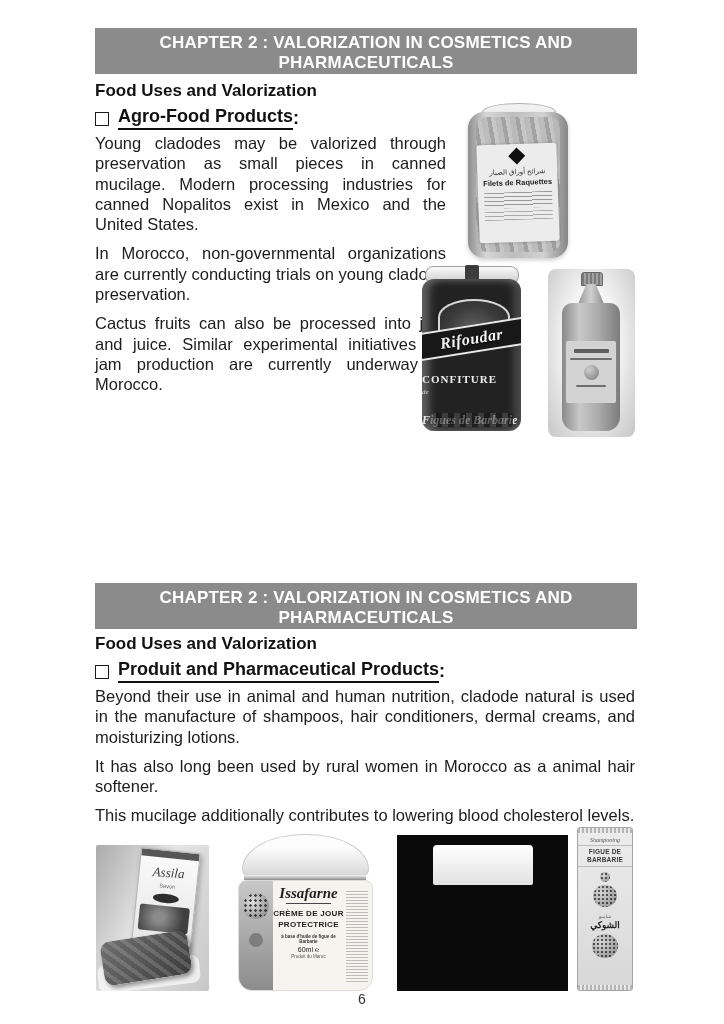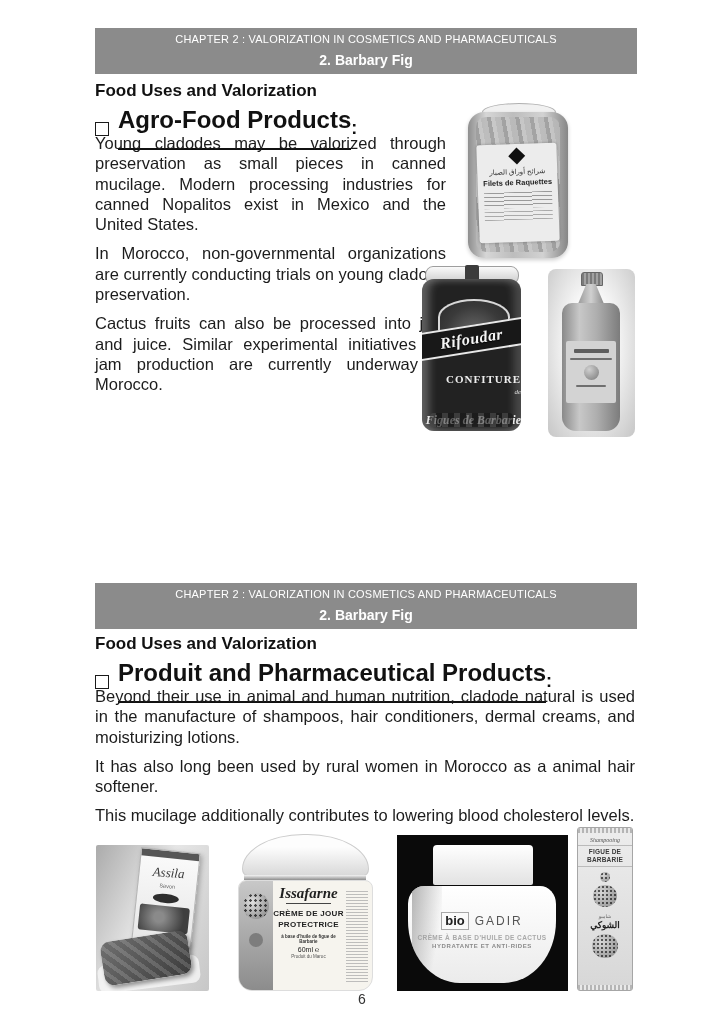--- a/index.html
+++ b/index.html
@@ -6,34 +6,34 @@
   .page{
     position:relative;width:724px;height:1024px;margin:0 auto;
     background:#ffffff;overflow:hidden;
     font-family:"Liberation Sans", sans-serif;color:#1a1a1a;
   }
   
   .hdr{
     position:absolute;left:95px;width:542px;height:46px;
     background:#8b8b8b;color:#ffffff;text-align:center;
   }
-  .hdr-l1{font-size:11px;font-weight:normal;padding-top:5px;letter-spacing:.2px;}
+  .hdr-l1{font-size:17px;font-weight:bold;padding-top:5px;letter-spacing:.2px;}
   .hdr-l2{font-size:14px;font-weight:bold;margin-top:7px;}
   
   .sec-heading{
     position:absolute;left:95px;margin:0;font-size:17px;font-weight:bold;color:#111;
   }
   .bullet-line{position:absolute;left:95px;display:flex;align-items:center;}
   .chk{
     width:12px;height:12px;border:1.6px solid #1a1a1a;display:inline-block;
     margin-right:9px;margin-top:2px;background:#fff;
   }
   .bullet-title{
-    font-size:24px;font-weight:bold;color:#111;
-    border-bottom:2px solid #111;padding-bottom:14px;
+    font-size:18px;font-weight:bold;color:#111;
+    border-bottom:2px solid #111;padding-bottom:1px;
   }
   .bullet-colon{font-size:18px;font-weight:bold;color:#111;}
   
   .body-col{position:absolute;left:95px;}
   .body-col p{
     margin:0 0 9px 0;text-align:justify;font-size:16.5px;line-height:20.3px;color:#1c1c1c;
   }
   .w350{width:351px;}
   .w540{width:540px;}
   
@@ -65,21 +65,21 @@
     border-radius:12px;overflow:hidden;
     box-shadow:inset 7px 0 9px rgba(255,255,255,.28), inset -7px 0 9px rgba(255,255,255,.18);}
   .jam-arc{position:absolute;top:20px;left:16px;width:68px;height:34px;border-radius:50% 50% 0 0;
     background:radial-gradient(circle at 50% 100%, #606060 15%, #3a3a3a 60%, #2a2a2a);
     border:2px solid #d8d8d8;border-bottom:none;}
   .jam-banner{position:absolute;top:46px;left:-6px;right:-6px;transform:rotate(-9deg);
     background:#181818;border-top:2px solid #e8e8e8;border-bottom:2px solid #e8e8e8;
     text-align:center;padding:3px 0;}
   .jam-banner span{font-family:"Liberation Serif", serif;font-style:italic;font-weight:bold;
     font-size:16px;color:#f5f5f5;letter-spacing:.5px;text-shadow:0 1px 1px #000;}
-  .jam-t{position:absolute;width:100%;text-align:right;font-family:"Liberation Serif", serif;color:#ededed;}
+  .jam-t{position:absolute;width:100%;text-align:left;font-family:"Liberation Serif", serif;color:#ededed;}
   .jam-t1{top:94px;font-weight:bold;font-size:11px;letter-spacing:1px;}
   .jam-t2{top:109px;font-size:7px;font-style:italic;color:#dddddd;}
   .jam-t3{top:134px;font-size:12px;font-weight:bold;font-style:italic;color:#e8e8e8;}
   .jam-bottom{position:absolute;bottom:4px;left:8px;right:8px;height:14px;opacity:.65;border-radius:4px;
     background:repeating-linear-gradient(90deg,#4a4a4a 0 6px,#181818 6px 12px);}
   
   .juice{background:radial-gradient(ellipse at 50% 45%,#fbfbfb 35%,#c6c6c6 100%);border-radius:8px;}
   .juice-cap{position:absolute;left:33px;top:3px;width:20px;height:12px;border:1px solid #666;
     border-radius:3px 3px 0 0;background:repeating-linear-gradient(90deg,#7a7a7a 0 2px,#a2a2a2 2px 4px);}
   .juice-neck{position:absolute;left:30px;top:15px;width:26px;height:20px;
@@ -282,28 +282,20 @@
         <div class="is-l3">à base d'huile de figue de Barbarie</div>
         <div class="is-l4">60ml ℮</div>
         <div class="is-l5">Produit du Maroc</div>
       </div>
       <div class="is-side"></div>
     </div>
   </div>
 
   <div class="fig biogadir" style="left:397px;top:835px;width:171px;height:156px;">
     <div class="bg-lid"></div>
-    <div class="bg-body">
-      <div class="bg-shine"></div>
-      <div class="bg-brandrow">
-        <span class="bg-bio">bio</span><span class="bg-gadir">GADIR</span>
-      </div>
-      <div class="bg-l1">CRÈME À BASE D'HUILE DE CACTUS</div>
-      <div class="bg-l2">HYDRATANTE ET ANTI-RIDES</div>
-    </div>
   </div>
 
   <div class="fig sachet" style="left:577px;top:827px;width:54px;height:162px;">
     <div class="sa-crimp"></div>
     <div class="sa-script">Shampooing</div>
     <div class="sa-figue">
       <span>FIGUE DE</span>
       <span>BARBARIE</span>
     </div>
     <div class="sa-blob sa-b1"></div>

